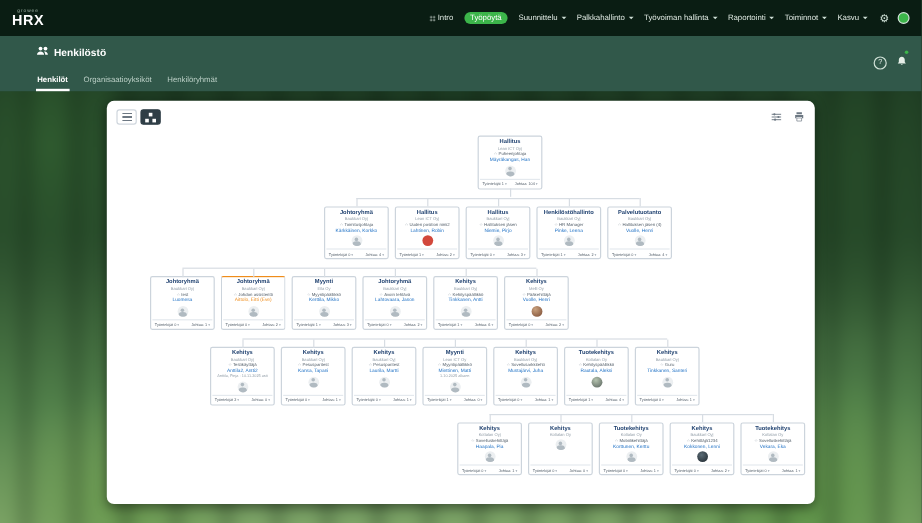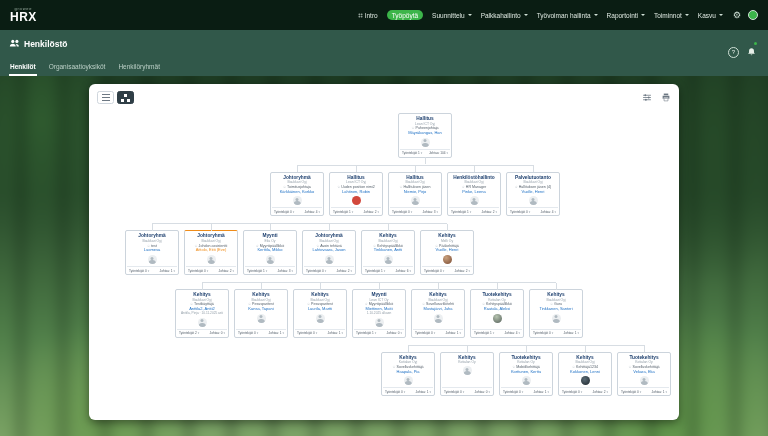--- a/index.html
+++ b/index.html
@@ -32,21 +32,21 @@
   .grid-ic{width:5px;height:5px;display:inline-block;
     background-image:radial-gradient(circle,#dfe9e2 0.7px, rgba(0,0,0,0) 0.9px);
     background-size:2.5px 2.5px;}
   .top-icons{display:flex;align-items:center;gap:7px;margin-left:10px;}
   .gear-glyph{font-size:9px;color:#cfe0d6;line-height:1;cursor:pointer;}
   .avatar-green{width:10px;height:10px;border-radius:50%;background:#3cb54a;
     border:1px solid #cfe0d6;box-sizing:border-box;cursor:pointer;}
 
   
   .subbar{position:relative;z-index:3;height:46px;background:#31584a;color:#fff;
-    padding:5px 9px 0;box-sizing:border-box;display:flex;flex-direction:column;}
+    padding:5px 30px 0;box-sizing:border-box;display:flex;flex-direction:column;}
   .sub-top{display:flex;align-items:center;gap:4px;}
   .sub-title{font-size:8.5px;font-weight:bold;}
   .tabs{display:flex;gap:11px;margin-top:auto;font-size:6.5px;}
   .tab{padding:0 1px 4px;color:#bcd0c7;cursor:pointer;}
   .tab.active{color:#fff;border-bottom:2px solid #fff;font-weight:bold;}
   .sub-icons{position:absolute;right:12px;top:13px;display:flex;gap:8px;align-items:center;}
   .help-circle{width:9px;height:9px;border:1px solid #cfe0d6;border-radius:50%;font-size:6px;
     display:flex;align-items:center;justify-content:center;color:#e6efe8;cursor:pointer;}
   .bell-wrap{position:relative;cursor:pointer;}
   .bell-dot{position:absolute;top:-1px;right:-1px;width:3px;height:3px;border-radius:50%;background:#3cb54a;}

